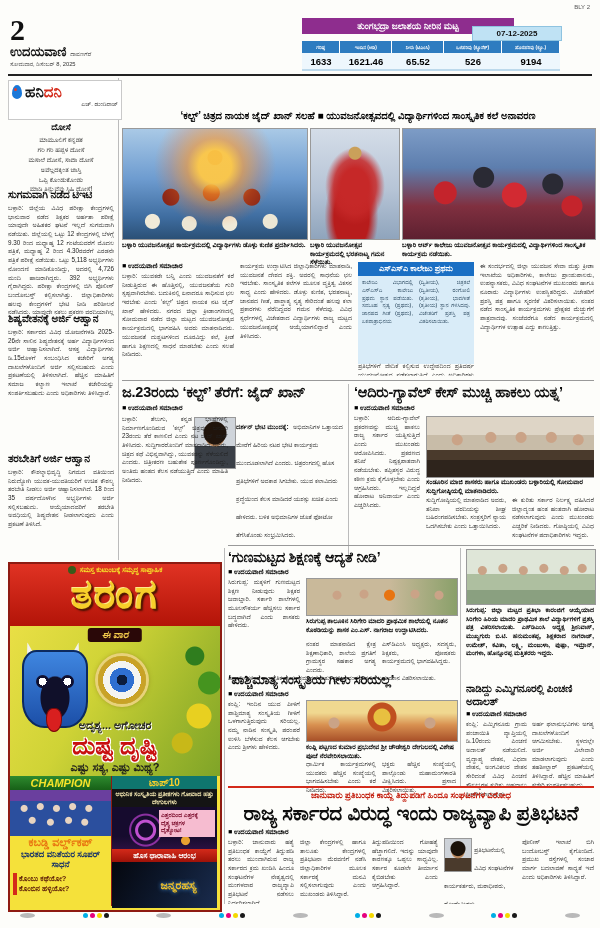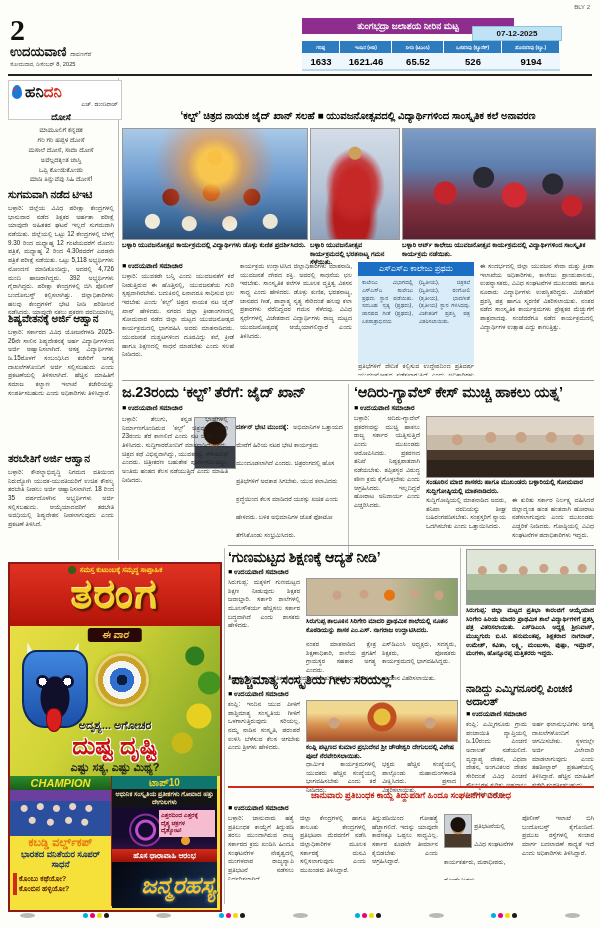--- a/index.html
+++ b/index.html
@@ -21,21 +21,21 @@
   .res-head{display:flex;}
   .res-head span{background:#2e7cc0;color:#fff;font-size:4.9px;font-weight:bold;display:flex;align-items:center;justify-content:center;border-right:1px solid #fff;}
   .res-vals{display:flex;background:#eef7fd;border-bottom:2px solid #bcd9ec;}
   .res-vals span{font-size:9.5px;font-weight:bold;display:flex;align-items:center;justify-content:center;color:#000;}
   
   .hani-box{border:1px solid #c9c9c9;background:#fff;}
   .drop{width:10px;height:14px;background:#1a78d8;border-radius:50% 50% 50% 50%/60% 60% 40% 40%;position:relative;display:inline-block;}
   .drop::after{content:"";position:absolute;left:2px;top:3px;width:3px;height:3px;border-radius:50%;background:#e23a2e;}
   .poem{font-size:6.6px;line-height:1.5;color:#222;text-align:center;}
   
-  .bluebox-h{background:#1a6fc4;color:#fff;font-weight:normal;font-size:8px;display:flex;align-items:center;justify-content:center;}
+  .bluebox-h{background:#1a6fc4;color:#fff;font-weight:bold;font-size:8px;display:flex;align-items:center;justify-content:center;}
   .bluebox-b{background:#d9ecf8;font-size:5.6px;line-height:1.4;text-align:justify;color:#13324a;padding:3px 4px;column-count:2;column-gap:6px;}
   
   .kicker{color:#c21807;font-weight:bold;font-size:8.5px;text-align:center;}
   
   .ad{border:2px solid #8e1b12;background:#f5e13a;}
   .ad-redband{background:linear-gradient(180deg,#e03323,#b31408);}
   .taranga{font-weight:bold;color:#f7cf2a;text-shadow:1px 1px 0 #5a2000,2px 2px 2px #3a1000,-1px -1px 0 #ffe98a;font-size:40px;letter-spacing:2px;line-height:1;}
   .ad-mid{background:
     radial-gradient(circle at 88% 20%,#2f7d1e 0 9px,transparent 10px),
     radial-gradient(circle at 95% 38%,#45941f 0 11px,transparent 12px),
@@ -53,21 +53,21 @@
   .tongue{position:absolute;width:14px;height:22px;background:#d81f1f;border-radius:40% 40% 50% 50%;border:1px solid #7a0a0a;}
   .eye-amulet{position:absolute;border-radius:50%;
     background:radial-gradient(circle,#0c1c3c 0 16%,#2f6fd0 16% 36%,#f4f4f0 36% 56%,#c9a227 56% 80%,#7a5c0e 80% 100%);
     box-shadow:0 0 0 3px #e8d27a,0 0 6px #6a5408;}
   .ad-dd{font-weight:bold;color:#c81010;text-shadow:1px 1px 0 #fff,-1px -1px 0 #fff,1px -1px 0 #fff,-1px 1px 0 #fff;}
   .champ{background:linear-gradient(180deg,#2e8a2e,#176017);color:#f7e32a;font-weight:bold;font-style:italic;display:flex;align-items:center;justify-content:center;}
   .top10{background:#0f766e;color:#f7cf2a;font-weight:bold;display:flex;align-items:center;justify-content:center;}
   .pinkbox{background:#f6bcd0;color:#7a0a2a;font-weight:bold;}
   .redband2{background:linear-gradient(180deg,#d42a1a,#9e1208);color:#fff;font-weight:bold;display:flex;align-items:center;justify-content:center;}
   .serial{background:linear-gradient(120deg,#05070e 0%,#0e1a30 55%,#1a2c4e 100%);display:flex;align-items:center;justify-content:center;}
-  .serial span{font-weight:bold;font-style:italic;font-size:23px;color:#f5c428;text-shadow:0 0 4px #4aa0ff,1px 1px 0 #3a2a00;padding-left:28px;}
+  .serial span{font-weight:bold;font-size:11px;color:#f5c428;text-shadow:0 0 4px #4aa0ff,1px 1px 0 #3a2a00;padding-left:28px;}
   
   .marks{display:flex;align-items:center;justify-content:space-between;}
   .oval{width:15px;height:5px;border-radius:50%;background:#b9b9b9;}
   .cmyk{display:flex;gap:2px;}
   .cmyk i{width:5px;height:5px;border-radius:50%;display:block;}
   .c{background:#00aee6;} .m{background:#e6007e;} .y{background:#f5d800;} .k{background:#1a1a1a;}
 </style>
 </head>
 <body>
 
@@ -105,21 +105,21 @@
 
   <div class="rule-v" style="left:118px;top:78px;height:482px;"></div>
 
   <div class="abs hani-box" style="left:8px;top:80px;width:106px;height:34px;padding:2px 3px;">
     <div style="display:flex;align-items:center;gap:3px;">
       <span class="drop"></span>
       <span style="font-size:15px;font-weight:bold;"><span>ಹನಿ</span><span style="color:#d42a1a;">ದನಿ</span></span>
     </div>
     <div style="font-size:6px;color:#333;text-align:right;">ಎಚ್. ಡುಂಡಿರಾಜ್</div>
   </div>
-  <div class="abs" style="left:8px;top:112px;width:106px;text-align:center;">
+  <div class="abs" style="left:8px;top:122px;width:106px;text-align:center;">
     <div style="font-size:9px;font-weight:bold;margin-bottom:2px;">ದೋಸೆ</div>
     <div class="poem">ಮಾಮೂಲಿಗೆ ಕನ್ನಡಕ</div>
     <div class="poem">ಗರಿ ಗರಿ ಹಪ್ಪಳ ದೋಸೆ</div>
     <div class="poem">ಮಸಾಲೆ ದೋಸೆ, ಸಾದಾ ದೋಸೆ</div>
     <div class="poem">ಅವೆಲ್ಲದಕ್ಕಿಂತ ಜಾಸ್ತಿ</div>
     <div class="poem">ಒಪ್ಪಿ ಕೊಂಡುಕೊಂಡು</div>
     <div class="poem">ಮಾಡಿ ತಿನ್ನುವೆವು ಸಿಹಿ ದೋಸೆ!</div>
   </div>
 
   <div class="abs" style="left:8px;top:188px;width:106px;">
@@ -332,20 +332,21 @@
     <div class="hl" style="font-size:10.5px;">ನಾಡಿದ್ದು ಎಮ್ಮಿಗನೂರಲ್ಲಿ ಪಿಂಚಣಿ ಅದಾಲತ್</div>
     <div class="byline" style="margin-top:2px;">■ ಉದಯವಾಣಿ ಸಮಾಚಾರ</div>
     <div style="position:relative;height:100px;margin-top:2px;">
       <div class="bt ovh" style="position:absolute;left:0;top:0;width:61px;height:100px;">ಕಂಪ್ಲಿ: ಎಮ್ಮಿಗನೂರು ಗ್ರಾಮ ಪಂಚಾಯಿತಿ ವ್ಯಾಪ್ತಿಯಲ್ಲಿ ಡಿ.10ರಂದು ಪಿಂಚಣಿ ಅದಾಲತ್ ನಡೆಯಲಿದೆ. ವೃದ್ಧಾಪ್ಯ ವೇತನ, ವಿಧವಾ ವೇತನ, ಅಂಗವಿಕಲರ ವೇತನ ಸೇರಿದಂತೆ ವಿವಿಧ ಪಿಂಚಣಿ ಸೌಲಭ್ಯಗಳ ಕುರಿತು ಅಹವಾಲು ಸ್ವೀಕರಿಸಲಾಗುವುದು.</div>
       <div class="bt ovh" style="position:absolute;left:66px;top:0;width:62px;height:100px;">ಅರ್ಹ ಫಲಾನುಭವಿಗಳು ಅಗತ್ಯ ದಾಖಲೆಗಳೊಂದಿಗೆ ಆಗಮಿಸಬೇಕು. ಸ್ಥಳದಲ್ಲೇ ಅರ್ಜಿ ವಿಲೇವಾರಿ ಮಾಡಲಾಗುವುದು ಎಂದು ತಹಶೀಲ್ದಾರ್ ಪ್ರಕಟಣೆಯಲ್ಲಿ ತಿಳಿಸಿದ್ದಾರೆ. ಹೆಚ್ಚಿನ ಮಾಹಿತಿಗೆ ಕಚೇರಿ ಸಂಪರ್ಕಿಸಬಹುದು.</div>
     </div>
   </div>
 
   <div class="abs" style="left:228px;top:786px;width:366px;border-top:2px solid #d42a1a;padding-top:2px;">
     <div class="kicker">ಜಾನುವಾರು ಪ್ರತಿಬಂಧಕ ಕಾಯ್ದೆ ತಿದ್ದುಪಡಿಗೆ ಹಿಂದೂ ಸಂಘಟನೆಗಳ ವಿರೋಧ</div>
+    <div class="hl" style="font-size:20px;text-align:center;margin-top:1px;">ರಾಜ್ಯ ಸರ್ಕಾರದ ವಿರುದ್ಧ ಇಂದು ರಾಜ್ಯವ್ಯಾಪಿ ಪ್ರತಿಭಟನೆ</div>
     <div class="byline" style="margin-top:3px;">■ ಉದಯವಾಣಿ ಸಮಾಚಾರ</div>
     <div style="position:relative;height:66px;margin-top:2px;">
       <div class="bt ovh" style="position:absolute;left:0;top:0;width:66px;height:66px;">ಬಳ್ಳಾರಿ: ಜಾನುವಾರು ಹತ್ಯೆ ಪ್ರತಿಬಂಧಕ ಕಾಯ್ದೆಗೆ ತಿದ್ದುಪಡಿ ತರಲು ಮುಂದಾಗಿರುವ ರಾಜ್ಯ ಸರ್ಕಾರದ ಕ್ರಮ ಖಂಡಿಸಿ ಹಿಂದೂ ಸಂಘಟನೆಗಳ ನೇತೃತ್ವದಲ್ಲಿ ಮಂಗಳವಾರ ರಾಜ್ಯವ್ಯಾಪಿ ಪ್ರತಿಭಟನೆ ನಡೆಸಲು ನಿರ್ಧರಿಸಲಾಗಿದೆ.</div>
       <div class="bt ovh" style="position:absolute;left:72px;top:0;width:66px;height:66px;">ಜಿಲ್ಲಾ ಕೇಂದ್ರಗಳಲ್ಲಿ ಹಾಗೂ ತಾಲೂಕು ಕೇಂದ್ರಗಳಲ್ಲಿ ಪ್ರತಿಭಟನಾ ಮೆರವಣಿಗೆ ನಡೆಸಿ ಜಿಲ್ಲಾಧಿಕಾರಿಗಳ ಮೂಲಕ ಸರ್ಕಾರಕ್ಕೆ ಮನವಿ ಸಲ್ಲಿಸಲಾಗುವುದು ಎಂದು ಮುಖಂಡರು ತಿಳಿಸಿದ್ದಾರೆ.</div>
       <div class="bt ovh" style="position:absolute;left:144px;top:0;width:66px;height:66px;">ತಿದ್ದುಪಡಿಯಿಂದ ಗೋಹತ್ಯೆ ಹೆಚ್ಚಾಗಲಿದೆ. ಇದನ್ನು ಯಾವುದೇ ಕಾರಣಕ್ಕೂ ಒಪ್ಪಲು ಸಾಧ್ಯವಿಲ್ಲ. ಸರ್ಕಾರ ಕೂಡಲೇ ತೀರ್ಮಾನ ಕೈಬಿಡಬೇಕು ಎಂದು ಆಗ್ರಹಿಸಿದ್ದಾರೆ.</div>
       <div style="position:absolute;left:216px;top:0;width:70px;height:66px;overflow:hidden;">
         <span class="photo" style="position:relative;float:left;width:26px;height:32px;margin:0 2px 1px 0;display:block;background:
             radial-gradient(circle at 50% 30%, #1a120a 0 7px, transparent 8px),
             radial-gradient(circle at 50% 40%, #b9875c 0 6px, transparent 7px),
             linear-gradient(180deg,#cdd2d8 0 60%, #4a3a2c 60% 100%);"></span>

